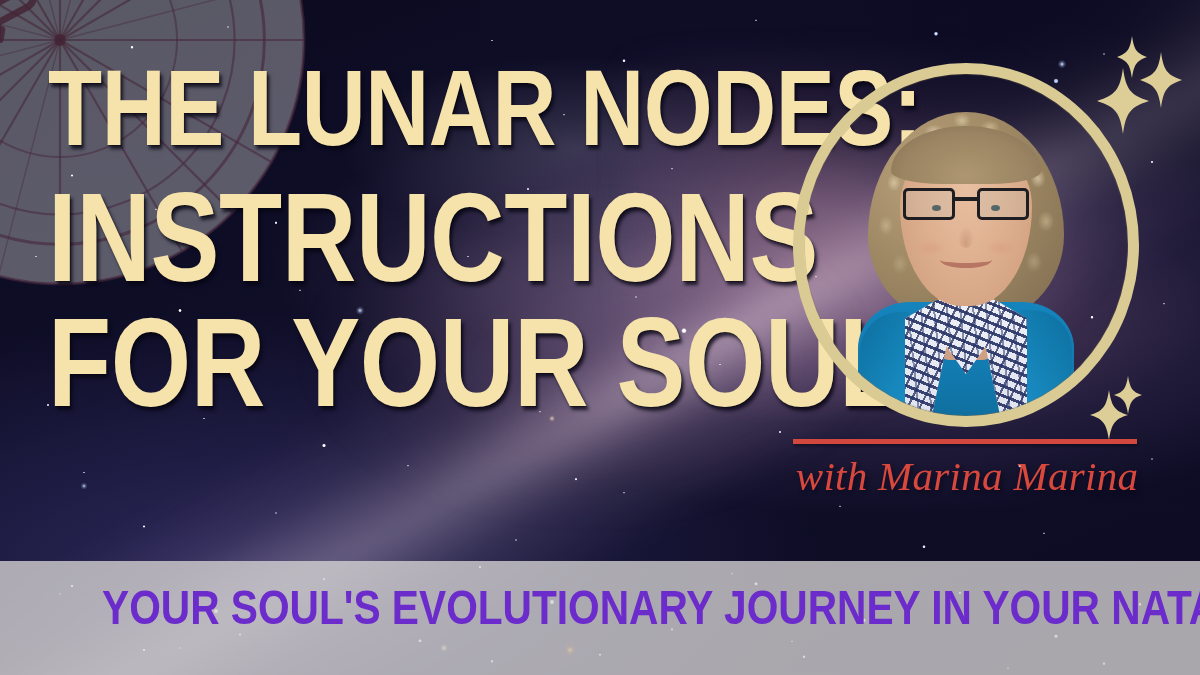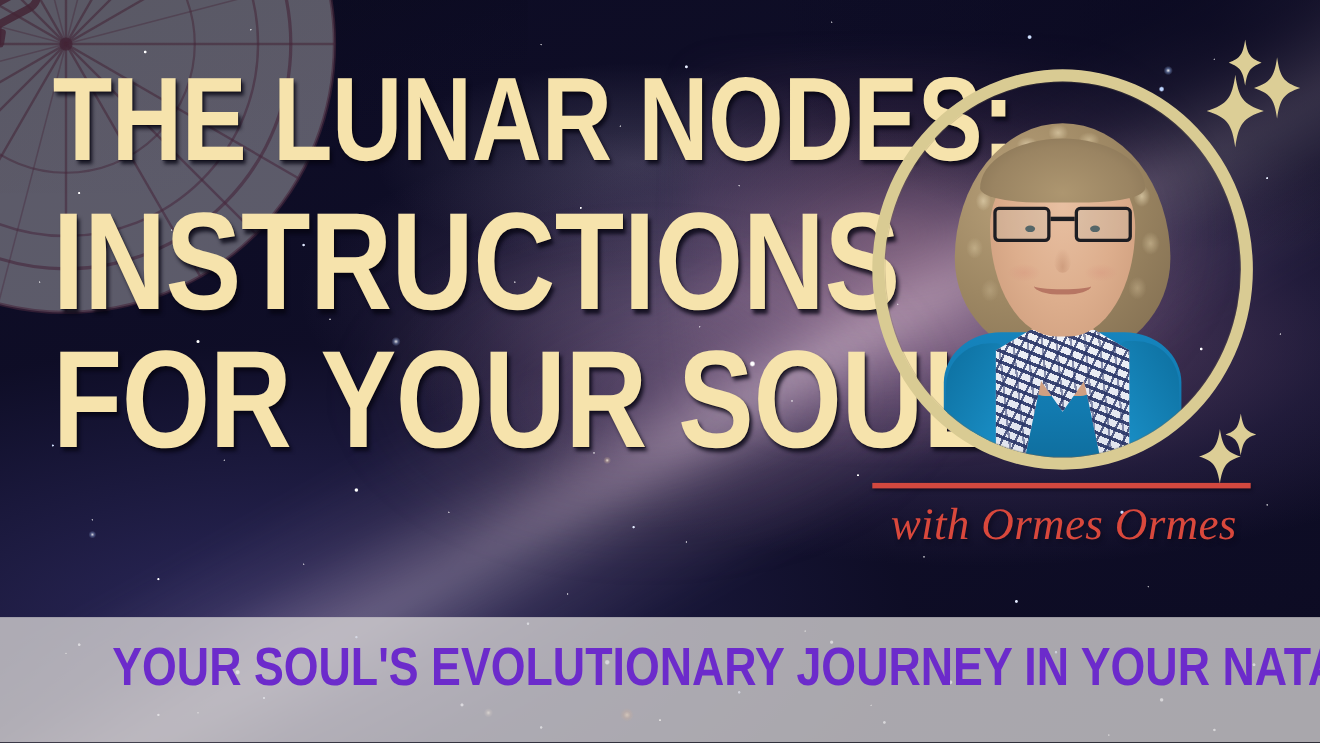--- a/index.html
+++ b/index.html
@@ -510,20 +510,20 @@
         <path d="M14 0 C16 12 18 16 28 19 C18 22 16 26 14 38 C12 26 10 22 0 19 C10 16 12 12 14 0 Z" fill="#DCCE96"></path>
       </svg>
   </div>
   <div class="sparkle" style="left:1090px; top:390px;">
     <svg width="38" height="50" viewBox="0 0 38 50">
         <path d="M19 0 C21.5 16 24.5 21 38 25 C24.5 29 21.5 34 19 50 C16.5 34 13.5 29 0 25 C13.5 21 16.5 16 19 0 Z" fill="#DCCE96"></path>
       </svg>
   </div>
 
   <div class="rule"></div>
-  <div class="byline">with Ormes Ormes</div>
+  <div class="byline">with Marina Marina</div>
 
   <div class="bottom-bar">
     <div class="bstars"></div>
     <div class="btext">YOUR SOUL'S EVOLUTIONARY JOURNEY IN YOUR NATAL CHART</div>
   </div>
 
 </div>
 
 </body></html>

